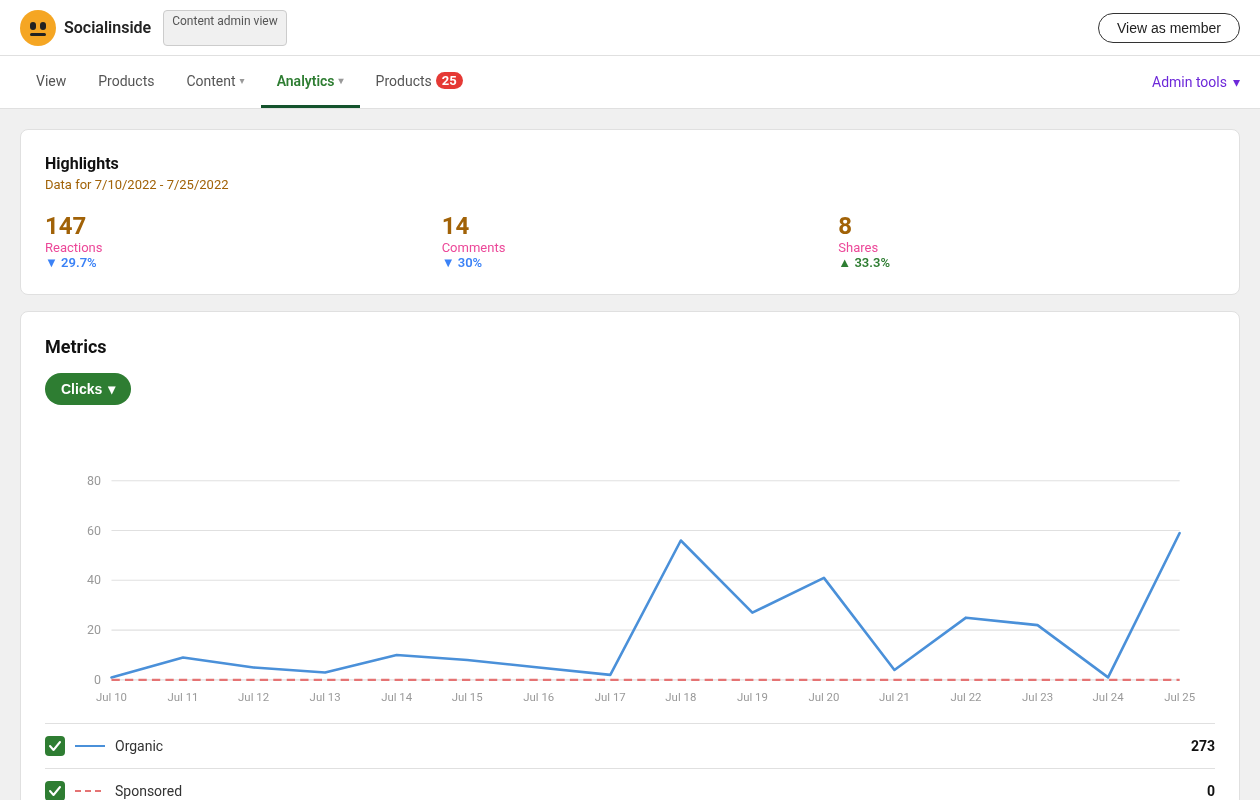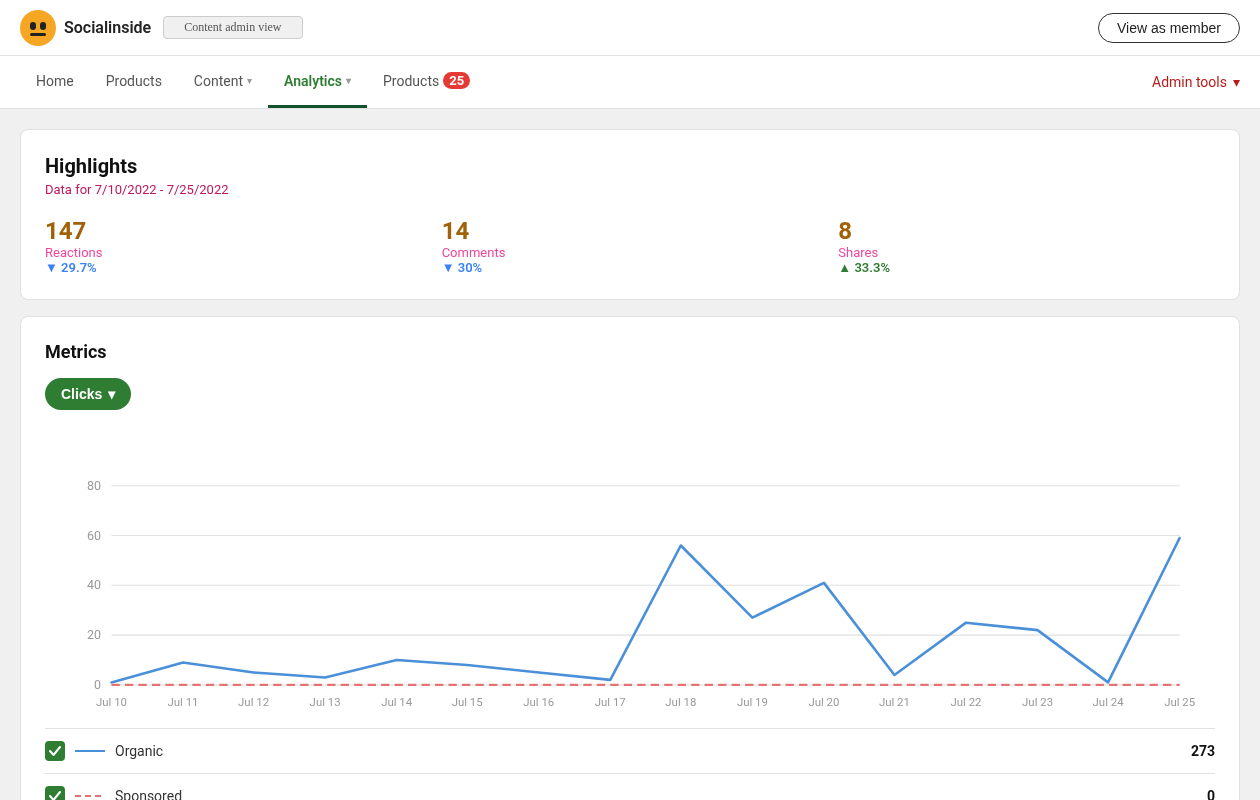--- a/index.html
+++ b/index.html
@@ -13,45 +13,43 @@
       background: #fff;
       border-bottom: 1px solid #e0e0e0;
       padding: 0 20px;
       display: flex;
       align-items: center;
       height: 56px;
       justify-content: space-between;
     }
     .header-left {
       display: flex;
-      align-items: center;
       gap: 12px;
     }
     .logo {
       display: flex;
       align-items: center;
       gap: 8px;
     }
     .logo-icon {
       width: 36px;
       height: 36px;
     }
     .logo-text {
       font-size: 16px;
       font-weight: 600;
       color: #222;
     }
     .admin-badge {
       background: #f0f0f0;
       border: 1px solid #ccc;
       border-radius: 4px;
-      padding: 3px 20px;
+      padding: 3px 8px;
       font-size: 12px;
       color: #555;
-      font-family: Liberation Serif, serif;
     }
     .view-as-member-btn {
       border: 1.5px solid #333;
       border-radius: 20px;
       padding: 6px 18px;
       background: #fff;
       cursor: pointer;
       font-size: 14px;
       font-weight: 500;
       color: #222;
@@ -96,43 +94,43 @@
     }
     .chevron {
       font-size: 10px;
       color: #999;
     }
     .nav-right {
       display: flex;
       align-items: center;
       gap: 6px;
       font-size: 14px;
-      color: #b91c1c;
+      color: #6d28d9;
       cursor: pointer;
     }
     .main {
       padding: 20px;
       max-width: 1260px;
     }
     .card {
       background: #fff;
       border-radius: 8px;
       padding: 24px;
       margin-bottom: 16px;
       border: 1px solid #e0e0e0;
     }
     .highlights-title {
-      font-size: 20px;
+      font-size: 16px;
       font-weight: 700;
       color: #111;
       margin-bottom: 4px;
     }
     .highlights-date {
       font-size: 13px;
-      color: #be185d;
+      color: #a16207;
       margin-bottom: 20px;
     }
     .highlights-grid {
       display: grid;
       grid-template-columns: repeat(3, 1fr);
       gap: 20px;
     }
     .highlight-item {}
     .highlight-value {
       font-size: 24px;
@@ -241,21 +239,21 @@
       <span class="logo-text">Socialinside</span>
     </div>
     <span class="admin-badge">Content admin view</span>
   </div>
   <button class="view-as-member-btn">View as member</button>
 </div>
 
 <div class="nav">
   <div class="nav-left">
     <a class="nav-item">
-      <span>Home</span>
+      <span>View</span>
     </a>
     <a class="nav-item">
       <span>Products</span>
     </a>
     <a class="nav-item">
       <span>Content</span>
       <span class="chevron">▾</span>
     </a>
     <a class="nav-item active">
       <span>Analytics</span>

